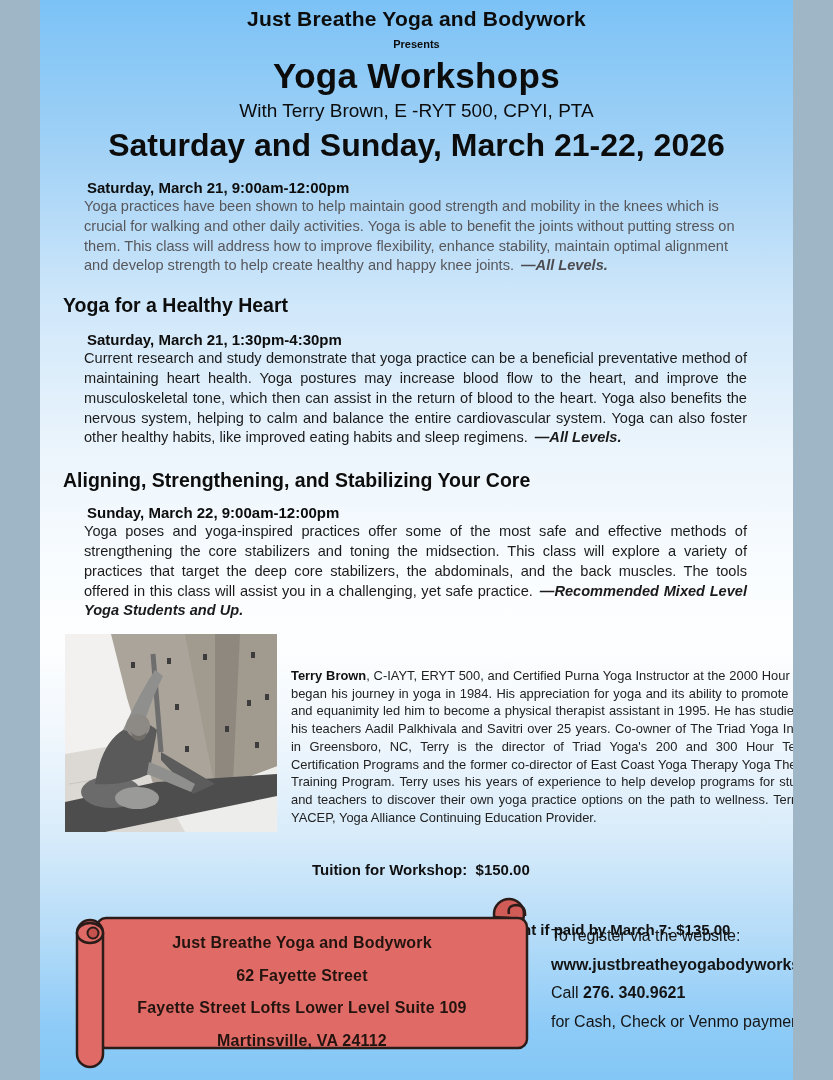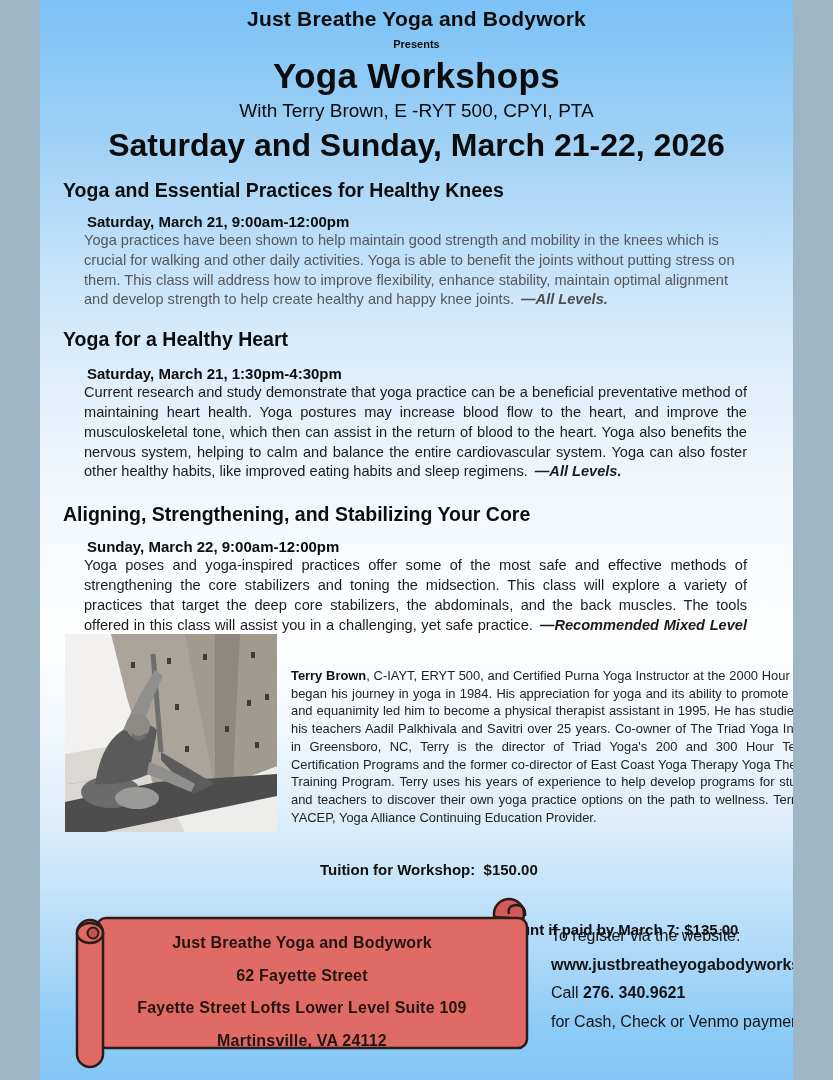--- a/index.html
+++ b/index.html
@@ -33,21 +33,21 @@
   .level { font-weight:bold; font-style:italic; margin-left:7px; }
   .gray .level { color:#4c4c50; }
   
   .photo { position:absolute; left:25px; top:634px; width:212px; height:198px; }
   .bio {
     position:absolute; left:251px; top:667px; width:537px;
     font-size:12.9px; line-height:17.7px; color:#222; text-align:justify;
   }
   .bio b { color:#111; }
   .pricing {
-    position:absolute; left:280px; top:820px;
+    position:absolute; left:272px; top:820px;
     font-size:15px; font-weight:bold; color:#101010; line-height:20px;
     white-space:pre-wrap;
   }
   
   .scroll-svg { position:absolute; left:35px; top:895px; }
   .scroll-text {
     position:absolute; left:60px; top:927px; width:404px;
     text-align:center; font-size:16px; font-weight:600;
     line-height:32.5px; color:#241410; letter-spacing:.2px;
   }
@@ -62,21 +62,20 @@
 
   <div class="hdr">
     <div class="hdr-org">Just Breathe Yoga and Bodywork</div>
     <div class="hdr-presents">Presents</div>
     <div class="hdr-title">Yoga Workshops</div>
     <div class="hdr-sub">With Terry Brown, E -RYT 500, CPYI, PTA</div>
     <div class="hdr-dates">Saturday and Sunday, March 21-22, 2026</div>
   </div>
 
   <div class="sec">
-    <div class="sec-title">Yoga and Essential Practices for Healthy Knees</div>
     <div class="sec-sched">Saturday, March 21, 9:00am-12:00pm</div>
     <div class="sec-body gray"><span>Yoga practices have been shown to help maintain good strength and mobility in the knees which is crucial for walking and other daily activities. Yoga is able to benefit the joints without putting stress on them. This class will address how to improve flexibility, enhance stability, maintain optimal alignment and develop strength to help create healthy and happy knee joints.</span><span class="level">—All Levels.</span></div>
   </div>
 
   <div class="sec" style="margin-top:18px;">
     <div class="sec-title">Yoga for a Healthy Heart</div>
     <div class="sec-sched" style="margin-top:14px;">Saturday, March 21, 1:30pm-4:30pm</div>
     <div class="sec-body just"><span>Current research and study demonstrate that yoga practice can be a beneficial preventative method of maintaining heart health.  Yoga postures may increase blood flow to the heart, and improve the musculoskeletal tone, which then can assist in the return of blood to the heart.  Yoga also benefits the nervous system, helping to calm and balance the entire cardiovascular system.  Yoga can also foster other healthy habits, like improved eating habits and sleep regimens.</span><span class="level">—All Levels.</span></div>
   </div>
 

